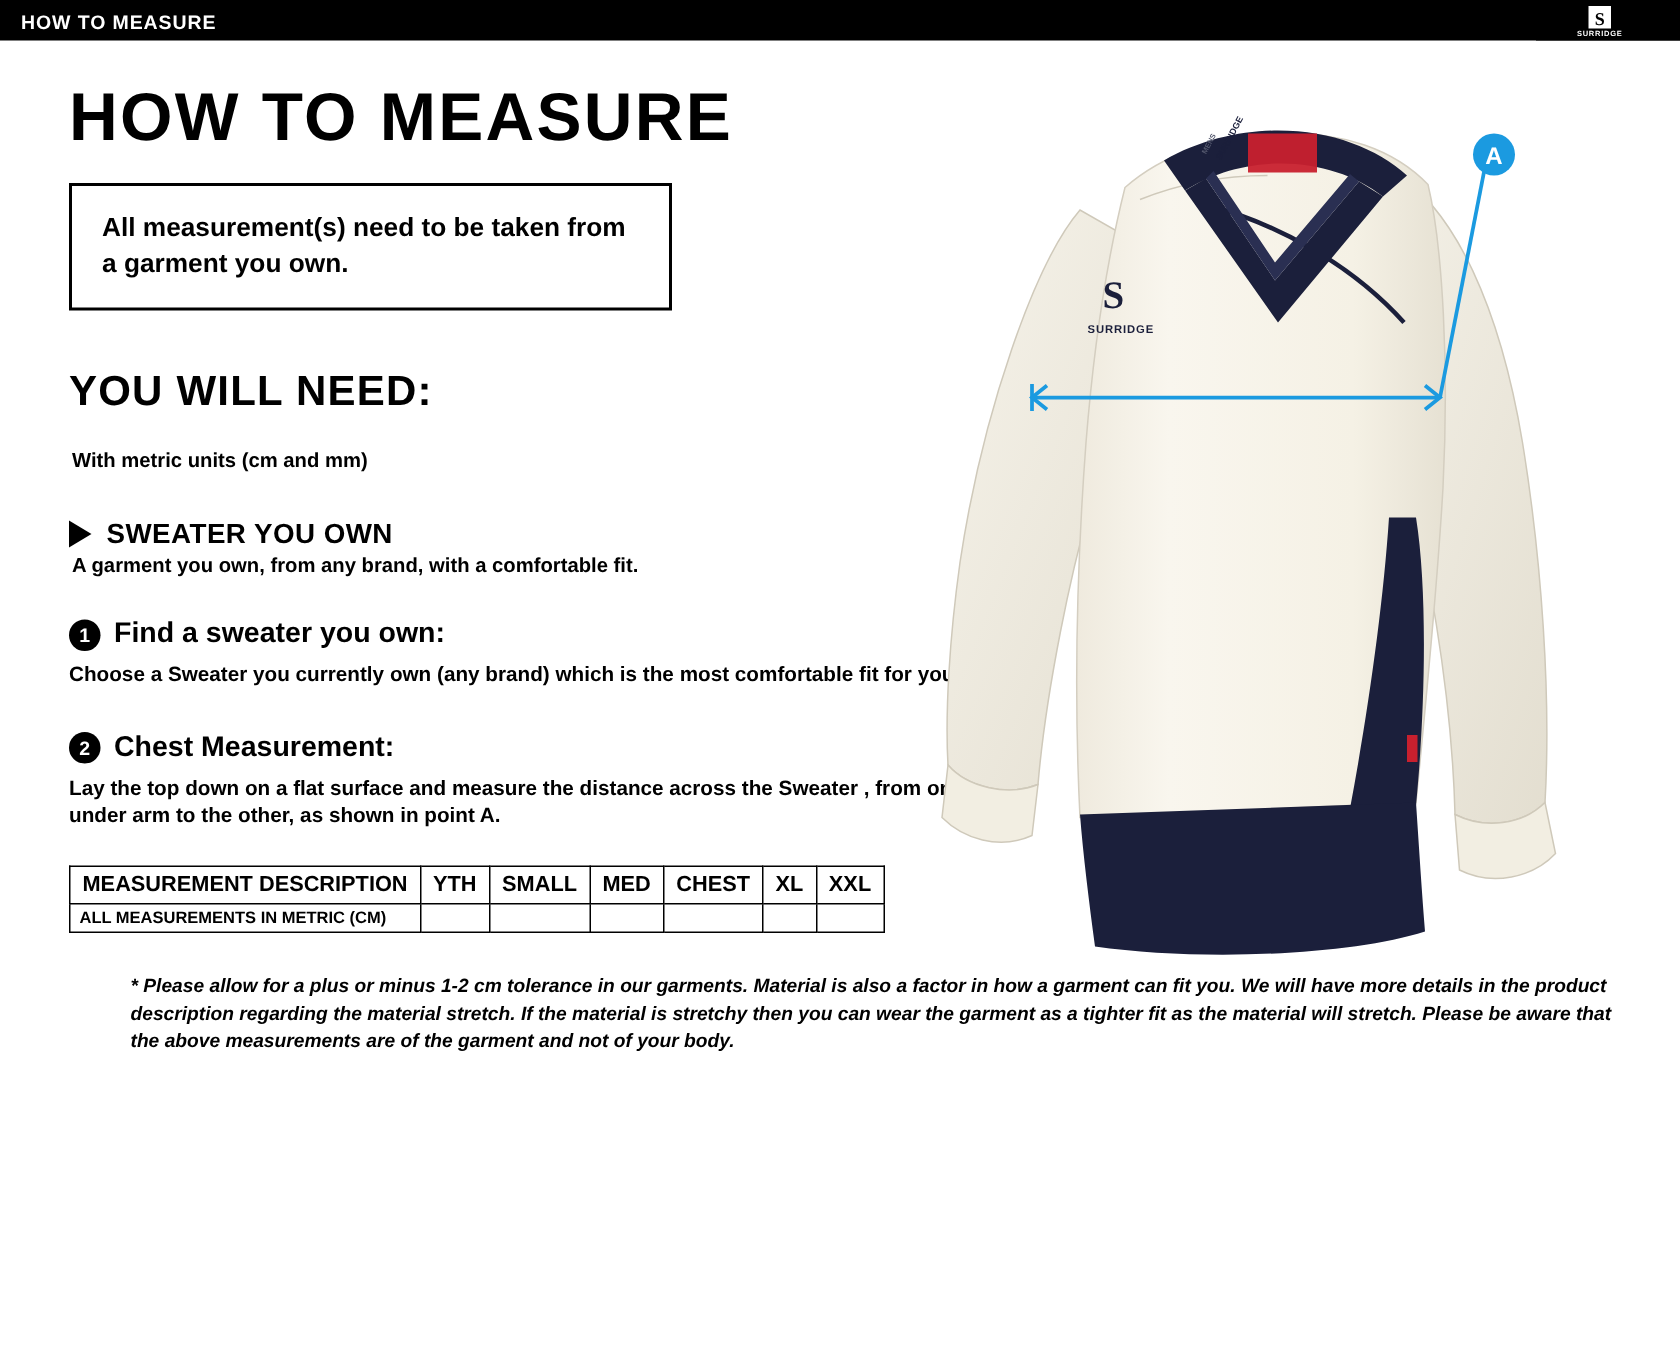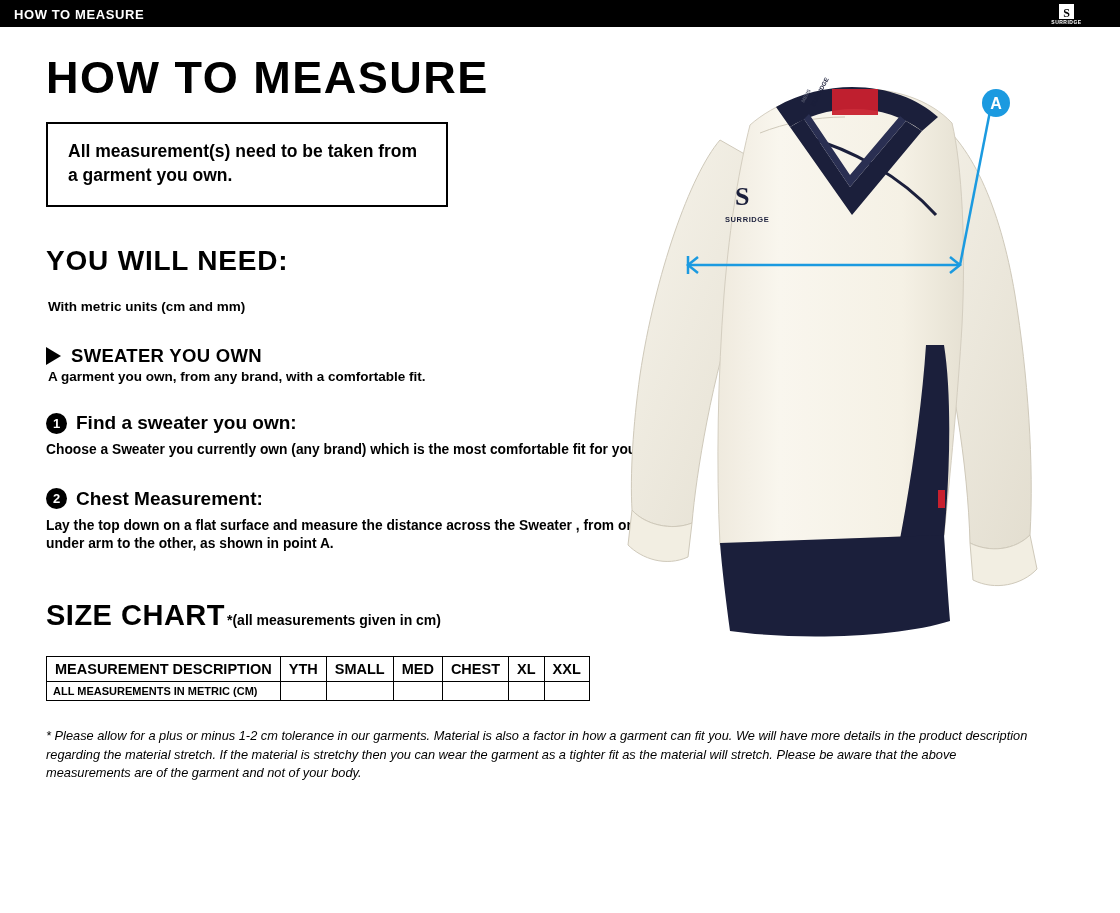--- a/index.html
+++ b/index.html
@@ -156,23 +156,24 @@
     font-size: 11.5px;
   }
   table.size tbody tr.metric td {
     font-size: 11px;
   }
 
   .footnote {
     margin-top: 26px;
     width: 990px;
     font-size: 12.8px;
-    font-weight: normal;
+    font-weight: bold;
     font-style: italic;
     line-height: 1.45;
+    margin-left: 41px;
   }
 
   
   .product {
     position: absolute;
     left: 600px; top: 45px;
     width: 500px; height: 640px;
   }
   .product svg { display: block; }
 </style>
@@ -221,24 +222,20 @@
   </div>
 
   <div class="step">
     <div class="step-head">
       <span class="num">2</span>
       <span class="step-title">Chest Measurement:</span>
     </div>
     <div class="step-body">Lay the top down on a flat surface and measure the distance across the Sweater , from one under arm to the other, as shown in point A.</div>
   </div>
 
-  <div class="sizechart-head">
-    <span class="sc-title">SIZE CHART</span>
-    <span class="sc-note">*(all measurements given in cm)</span>
-  </div>
 
   <table class="size">
     <thead>
       <tr>
         <th class="desc">MEASUREMENT DESCRIPTION</th>
         <th>YTH</th>
         <th>SMALL</th>
         <th>MED</th>
         <th>CHEST</th>
         <th>XL</th>

